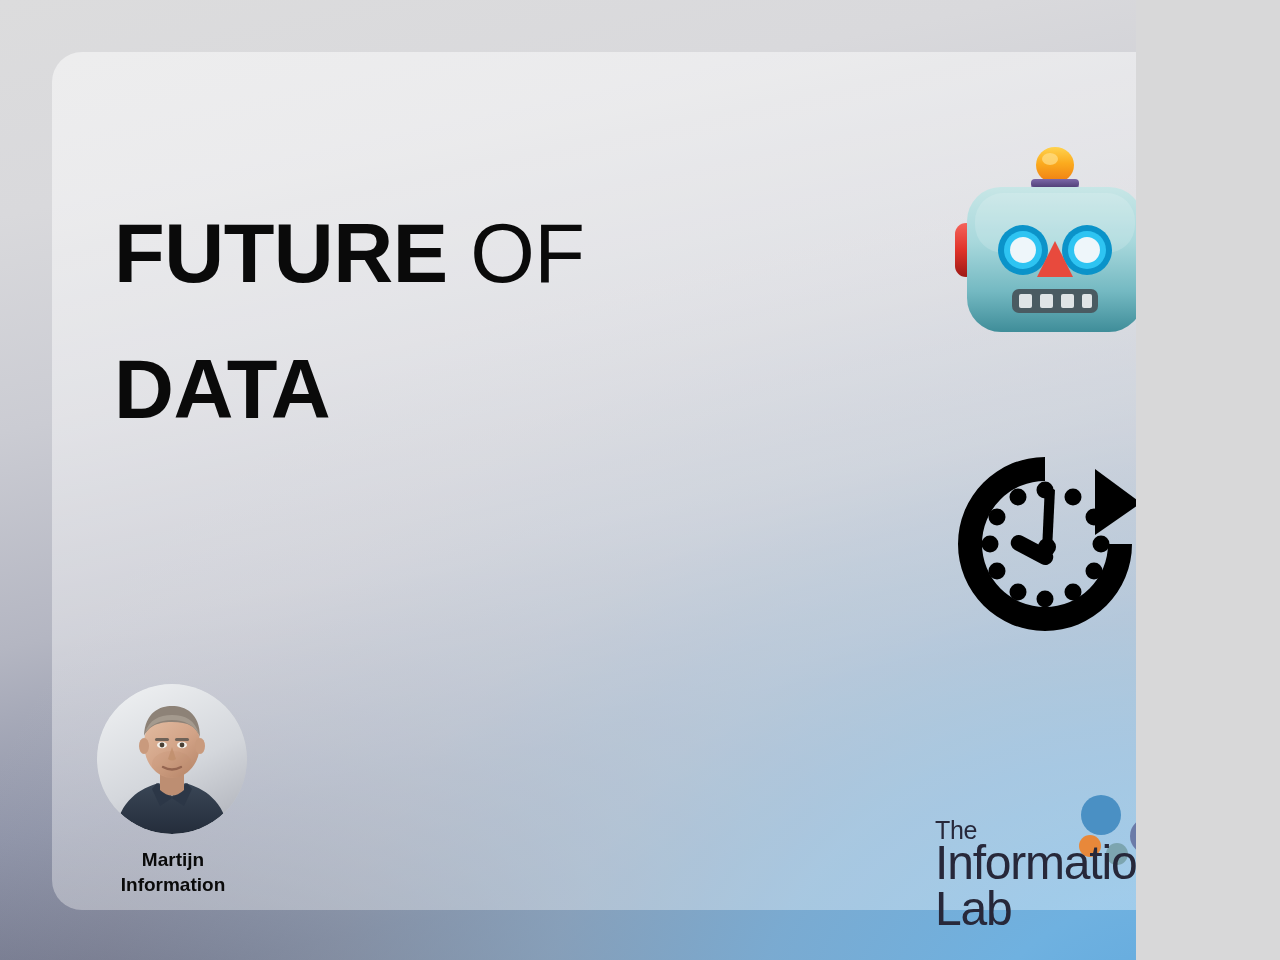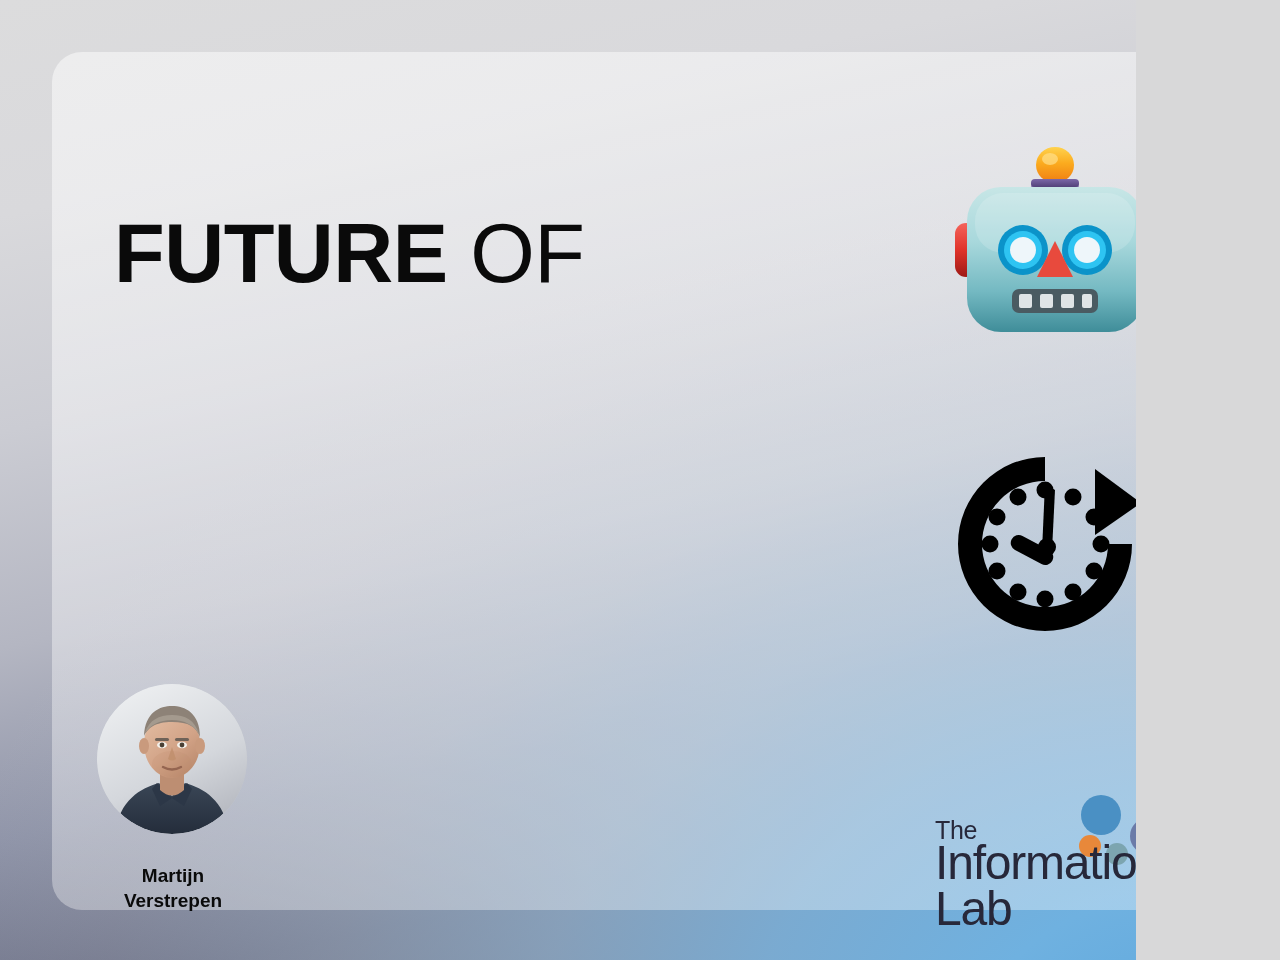--- a/index.html
+++ b/index.html
@@ -111,21 +111,21 @@
   .avatar {
     width: 150px;
     height: 150px;
     border-radius: 50%;
     overflow: hidden;
     position: relative;
     background: radial-gradient(circle at 38% 26%, #e9ecef 0%, #d2d5da 45%, #b4b7bf 100%);
   }
   .avatar svg { display: block; }
   .presenter-name {
-    margin-top: 29px;
+    margin-top: 13px;
     font-size: 19px;
     font-weight: 700;
     line-height: 25px;
     color: #0a0a0a;
   }
 
   
   .logo {
     position: absolute;
     left: 935px;
@@ -165,20 +165,21 @@
 
 <div id="slide">
 
   <div class="bg-base"></div>
   <div class="bg-blue"></div>
 
   <div class="card"></div>
 
   <div class="title-block">
     <div class="title-line"><span class="w-bold">FUTURE</span><span class="w-normal"> OF</span></div>
+    <div class="title-line"><span class="w-bold">DATA</span></div>
   </div>
 
   <div class="robot">
     <svg viewBox="0 0 200 205" width="200" height="205">
       <defs>
         <linearGradient id="headG" x1="0" y1="0" x2="0" y2="1">
           <stop offset="0%" stop-color="#c7e6e6"></stop>
           <stop offset="38%" stop-color="#a8d8dc"></stop>
           <stop offset="72%" stop-color="#74b9c2"></stop>
           <stop offset="100%" stop-color="#3f8d99"></stop>
@@ -310,21 +311,21 @@
           <path d="M75 63 L71 75 q4 3 8 0 Z" fill="#c2906f" opacity="0.85"></path>
 
           <path d="M66 83 q9 5 18 0" stroke="#8e5f4c" stroke-width="2.4" fill="none" stroke-linecap="round"></path>
 
           <ellipse cx="75" cy="80" rx="20" ry="13" fill="#b9876a" opacity="0.16"></ellipse>
         </g>
       </svg>
     </div>
     <div class="presenter-name">
       <div>Martijn</div>
-      <div>Verstrepen</div>
+      <div>Information</div>
     </div>
   </div>
 
   <div class="logo">
     <div class="logo-dots">
       <svg viewBox="0 0 112 72" width="112" height="72">
         <circle cx="29" cy="21" r="20" fill="#4a90c4"></circle>
         <circle cx="18" cy="52" r="11" fill="#e8883a"></circle>
         <circle cx="76" cy="42" r="18" fill="#6b7ba8"></circle>
         <circle cx="45" cy="60" r="11" fill="#7ca5b0"></circle>

